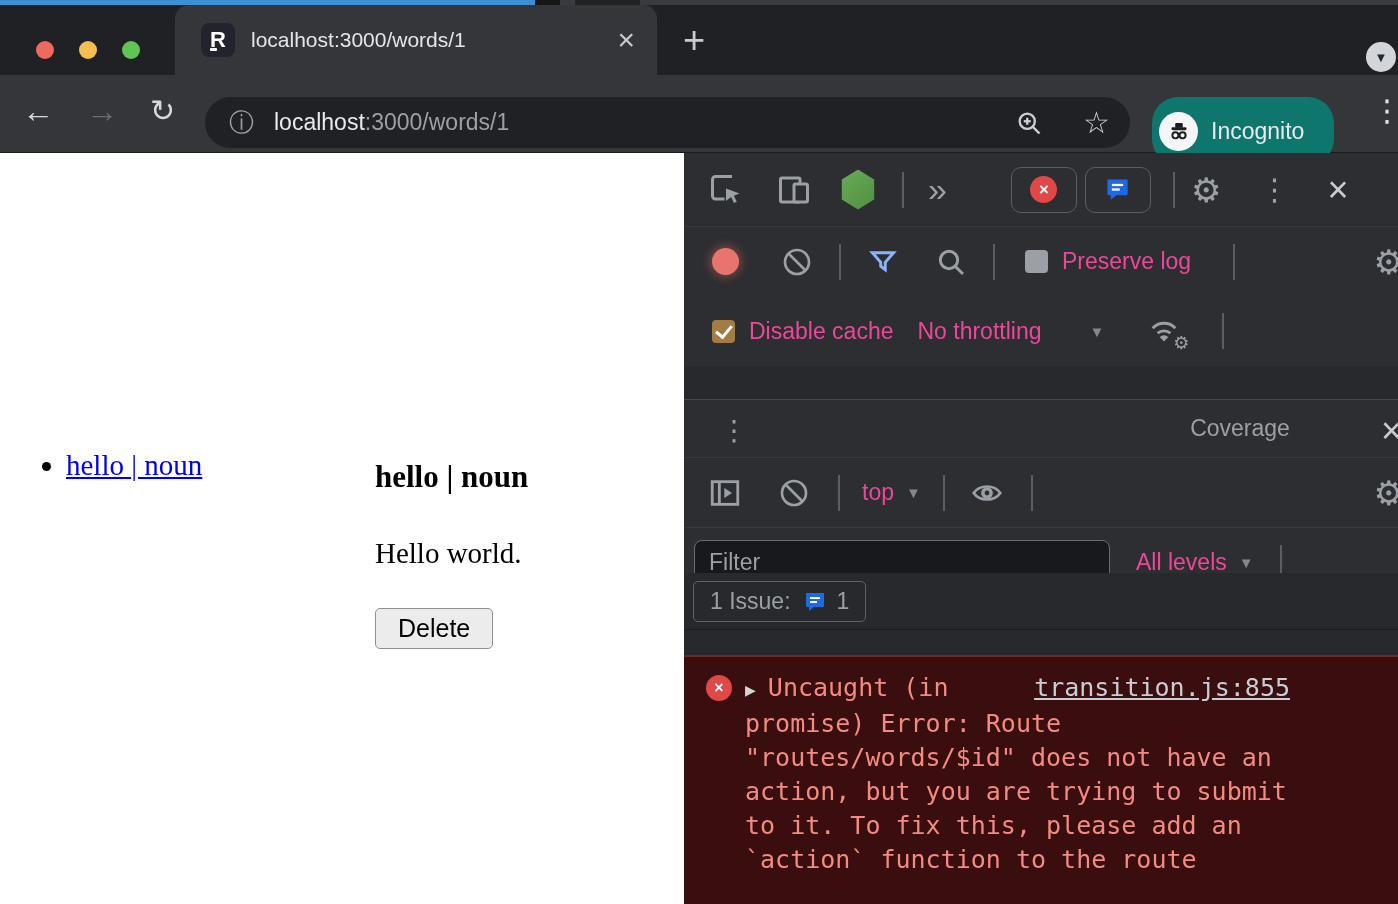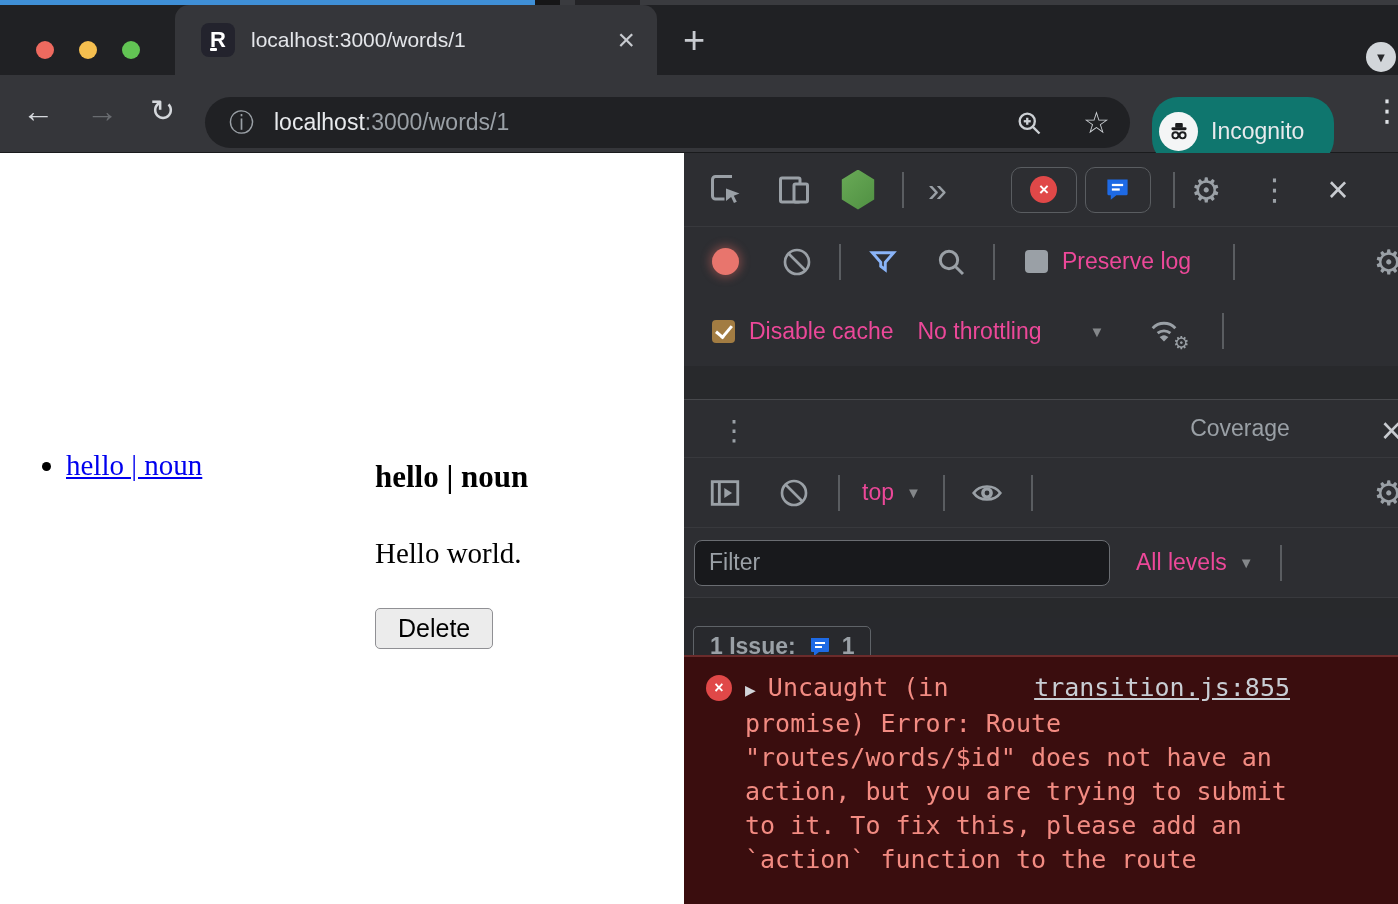--- a/index.html
+++ b/index.html
@@ -95,21 +95,21 @@
   .drawer-tab.active{ background:#000; color:#e8eaed; }
   .tab-console{ left:73px; width:160px; } .tab-whatsnew{ left:256px; width:160px; } .tab-coverage{ left:491px; width:130px; }
   .drawer-close{ position:absolute; right:-4px; top:10px; font-size:36px; color:#c8cbd0; }
 
   .dt-ctoolbar{ top:305px; height:70px; border-bottom:1px solid #38393d; padding:0 14px 0 24px; }
   .dt-filter{ top:375px; height:70px; border-bottom:1px solid #38393d; padding:0 10px; }
   .filter-input{ width:416px; height:46px; background:#18191c; border:1px solid #6a6d72; border-radius:8px;
                  color:#bdc1c6; font-size:23px; font-family:"Liberation Sans",sans-serif; padding:0 14px; }
   .filter-input::placeholder{ color:#9aa0a6; }
 
-  .dt-issue{ top:465px; height:57px; background:#28292d; border-bottom:1px solid #1c1d1f;font-weight:bold; }
+  .dt-issue{ top:420px; height:57px; background:#28292d; border-bottom:1px solid #1c1d1f; }
   .issue-pill{ position:absolute; left:9px; top:8px; height:41px; border:1px solid #5f6368; border-radius:5px;
                display:flex; align-items:center; padding:0 16px; }
   .issue-txt{ font-size:23px; color:#9aa0a6; white-space:nowrap; }
 
   .dt-error{ position:absolute; left:0; top:502px; width:714px; height:249px; background:#3a0d0e;
              border-top:2px solid #6b2b2b; padding:14px 20px 0 22px; display:flex; align-items:flex-start; }
   .err-badge{ width:26px; height:26px; border-radius:50%; background:#e04848; color:#fff; flex:0 0 auto;
               display:flex; align-items:center; justify-content:center; font-size:16px; font-weight:bold; margin-top:4px;}
   .err-text{ margin-left:13px; width:545px; font-family:"DejaVu Sans Mono",monospace;
              font-size:25px; line-height:34px; color:#f28b82; }

